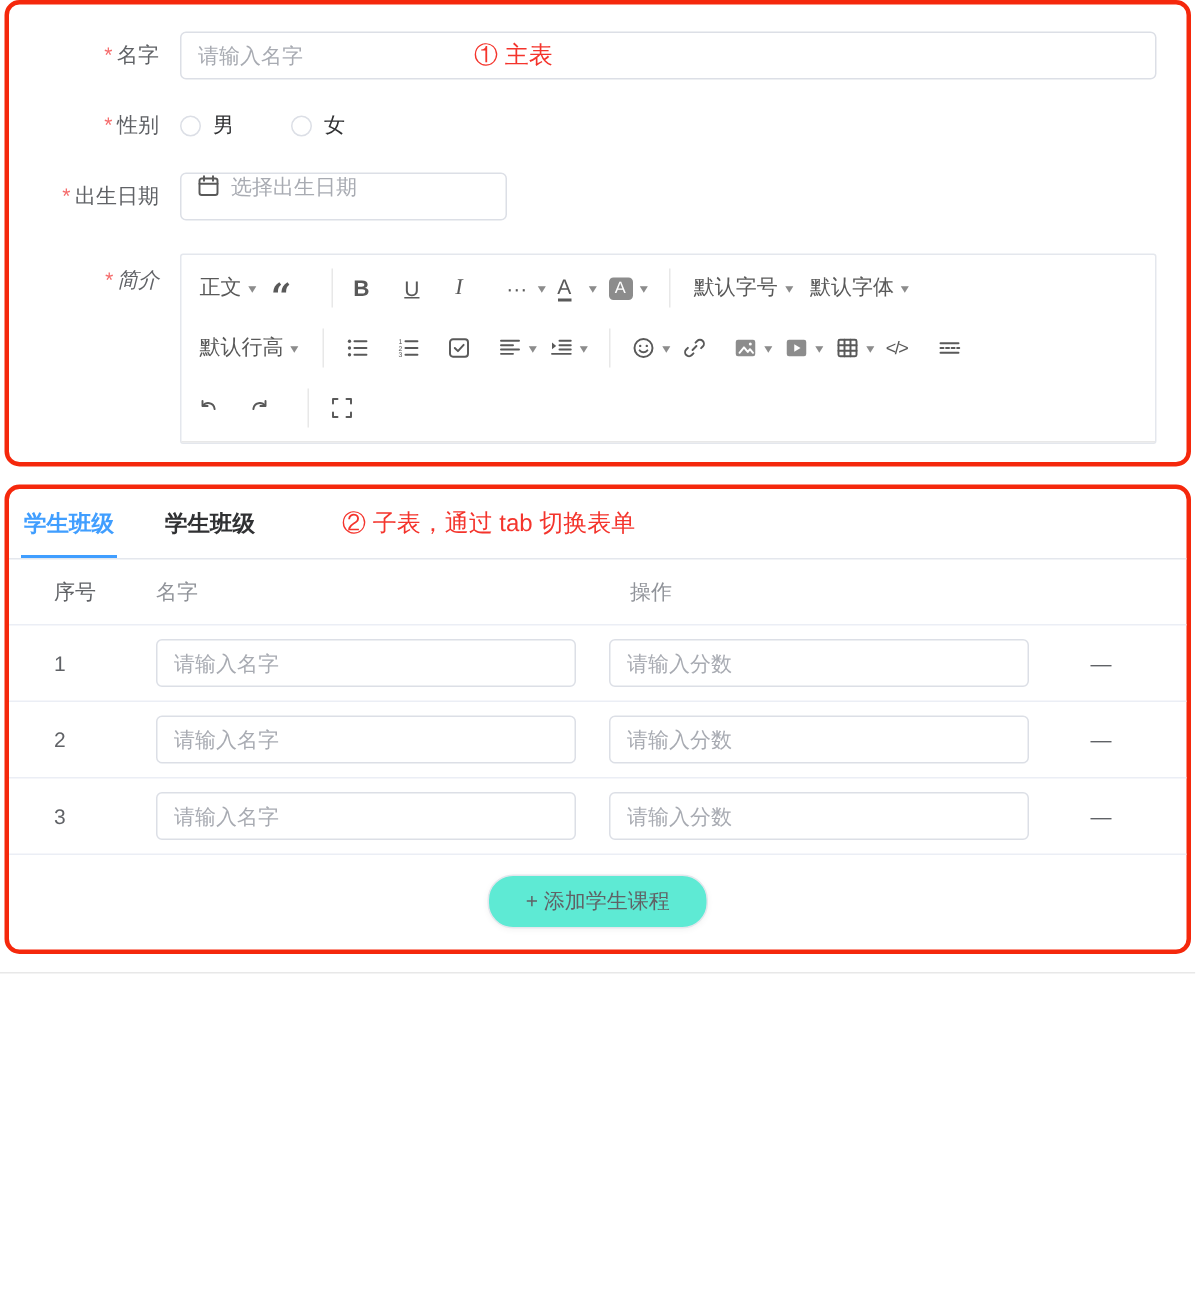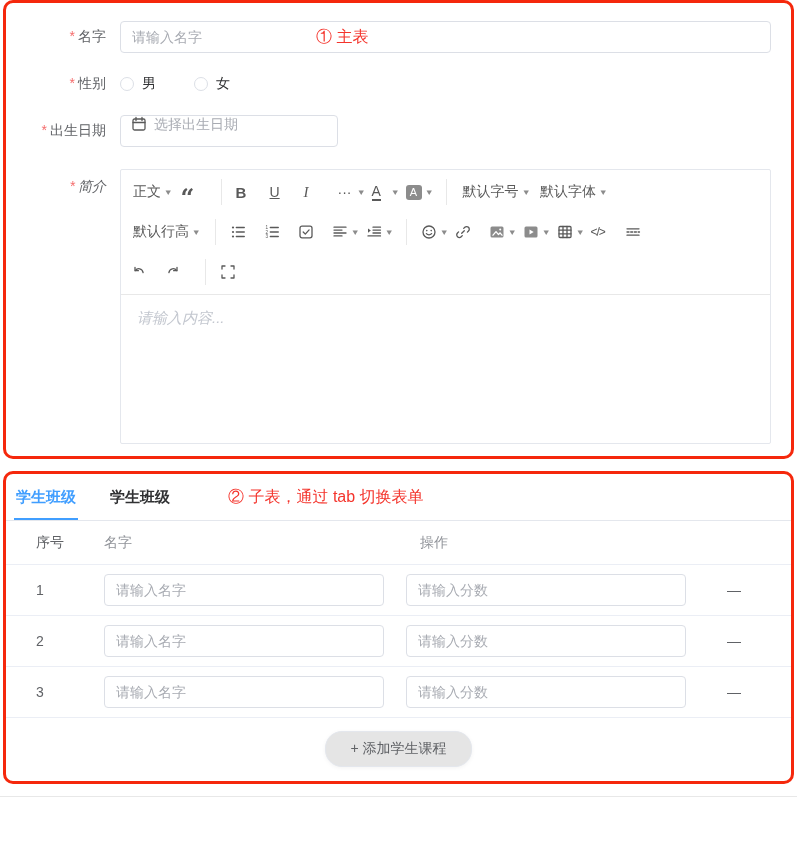--- a/index.html
+++ b/index.html
@@ -82,21 +82,21 @@
               color:#909399; font-size:14px; }
   .t-row { display:flex; align-items:center; padding:9px 0; border-bottom:1px solid #ebeef5; }
   .col-idx { width:98px; padding-left:30px; font-size:14px; color:#606266; }
   .col-name { width:302px; }
   .col-score { flex:1; }
   .col-act { width:78px; text-align:left; padding-left:14px; font-size:14px; color:#606266; }
   .col-act-h { width:78px; padding-left:14px; }
   .cell-ipt { width:280px; height:32px; }
 
   .add-row { display:flex; justify-content:center; padding:13px 0 14px; }
-  .add-btn { background:#e5e5e5; border:1px solid #e4e7ed; border-radius:17px; padding:8px 24px;
+  .add-btn { background:#5eead4; border:1px solid #e4e7ed; border-radius:17px; padding:8px 24px;
              font-size:14px; color:#606266; cursor:pointer; box-shadow:0 1px 4px rgba(0,0,0,.05);
              font-family:"Liberation Sans",sans-serif; }
 
   
   .footer { border-top:1px solid #e8e8e8; margin-top:12px; padding:13px 21px 0;
             display:flex; justify-content:flex-end; gap:12px; }
 </style>
 </head>
 <body>
 
@@ -280,21 +280,20 @@
               </span>
             <span class="tb-sep"></span>
             <span class="tb-item">
                 <svg class="svgi" viewBox="0 0 16 16">
                   <path d="M2 5V2h3 M11 2h3v3 M14 11v3h-3 M5 14H2v-3"></path>
                 </svg>
               </span>
           </div>
 
         </div>
-        <div class="editor-body">请输入内容...</div>
       </div>
     </div>
   </div>
 
   <div class="redbox sub-box">
 
     <div class="tabs">
       <span class="tab active">学生班级</span>
       <span class="tab">学生班级</span>
       <span class="anno anno-2">② 子表，通过 tab 切换表单</span>

